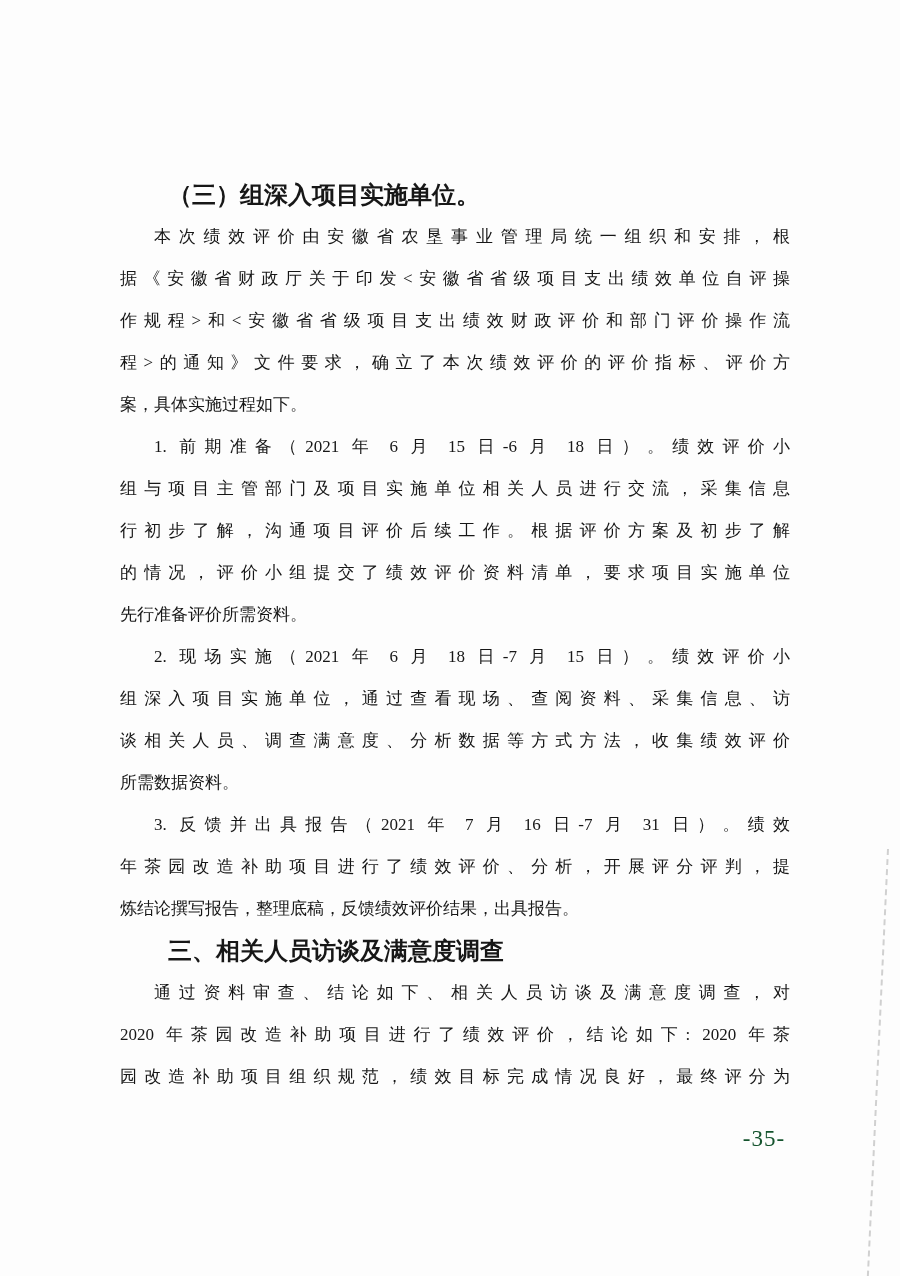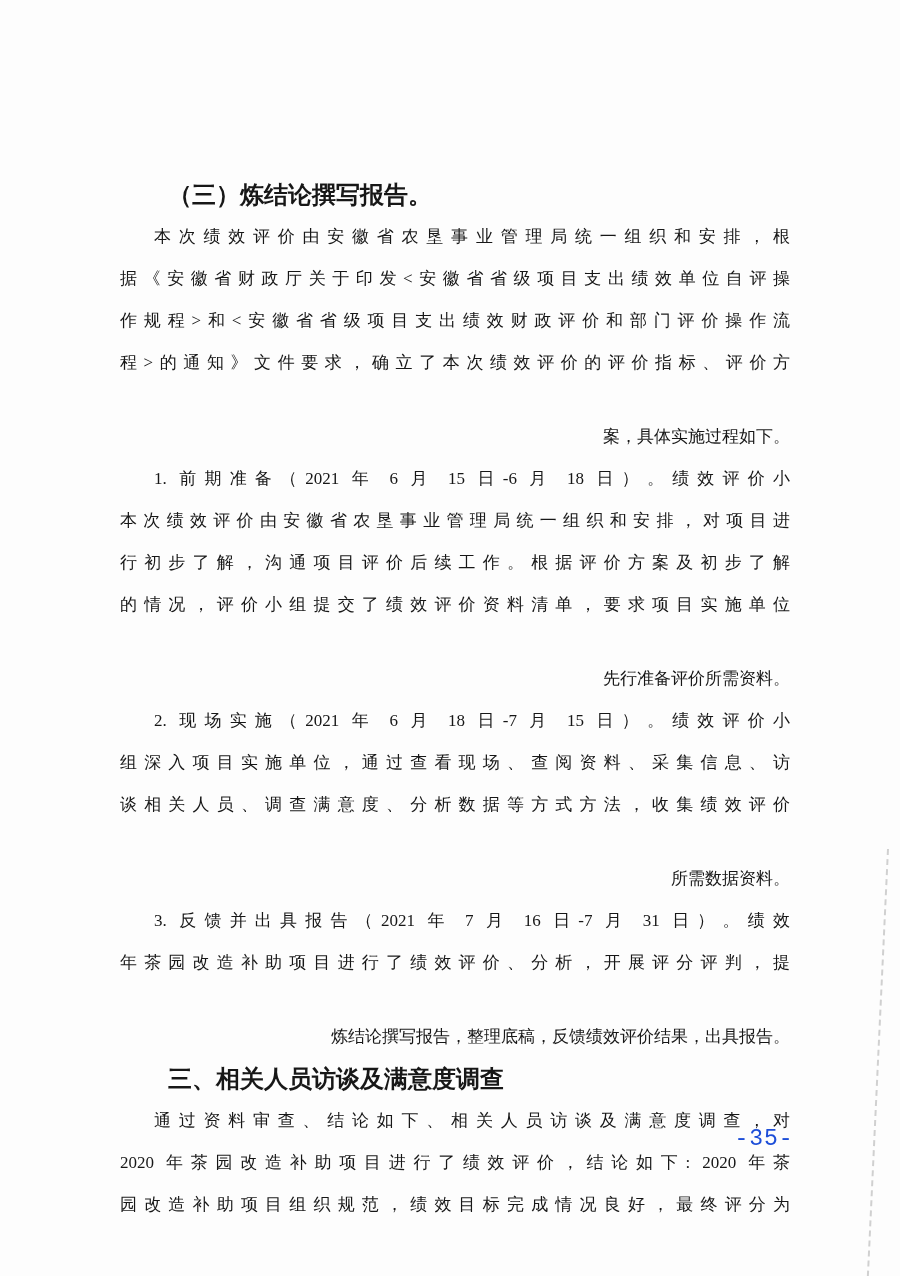--- a/index.html
+++ b/index.html
@@ -29,67 +29,65 @@
     height: 42px;
     line-height: 42px;
     font-size: 17px;
     overflow: hidden;
   }
   .just {
     text-align: justify;
     text-align-last: justify;
   }
   .lastline {
-    text-align: right;
-    margin-top: 32px;
+    text-align: left;
   }
   .first {
     text-indent: 2em;
   }
   .heading {
     font-weight: bold;
     text-indent: 2em;
     font-size: 24px;
   }
   .pagenum {
     position: absolute;
     left: 734px;
     top: 1126px;
     width: 60px;
     font-size: 23px;
     letter-spacing: 1px;
-    color: #1d4ed8;
+    color: #14532d;
     text-align: center;
-    font-family: Liberation Mono, monospace;
   }
   .scanline {
     position: absolute;
     left: 887px;
     top: 849px;
     height: 428px;
     width: 0;
     border-left: 2px dashed #c2c2c2;
     transform: rotate(2.7deg);
     transform-origin: top left;
     opacity: 0.75;
   }
 </style>
 </head>
 <body style="background: rgb(253, 253, 253); color: rgb(23, 23, 23);">
 
 <div class="page">
   <main class="content" id="doc-content">
-      <div class="line heading">（三）炼结论撰写报告。</div>
+      <div class="line heading">（三）组深入项目实施单位。</div>
       <div class="line just first">本次绩效评价由安徽省农垦事业管理局统一组织和安排，根</div>
       <div class="line just">据《安徽省财政厅关于印发&lt;安徽省省级项目支出绩效单位自评操</div>
       <div class="line just">作规程&gt;和&lt;安徽省省级项目支出绩效财政评价和部门评价操作流</div>
       <div class="line just">程&gt;的通知》文件要求，确立了本次绩效评价的评价指标、评价方</div>
       <div class="line lastline">案，具体实施过程如下。</div>
       <div class="line just first">1. 前期准备（2021 年 6 月 15 日-6 月 18 日）。绩效评价小</div>
-      <div class="line just">本次绩效评价由安徽省农垦事业管理局统一组织和安排，对项目进</div>
+      <div class="line just">组与项目主管部门及项目实施单位相关人员进行交流，采集信息</div>
       <div class="line just">行初步了解，沟通项目评价后续工作。根据评价方案及初步了解</div>
       <div class="line just">的情况，评价小组提交了绩效评价资料清单，要求项目实施单位</div>
       <div class="line lastline">先行准备评价所需资料。</div>
       <div class="line just first">2. 现场实施（2021 年 6 月 18 日-7 月 15 日）。绩效评价小</div>
       <div class="line just">组深入项目实施单位，通过查看现场、查阅资料、采集信息、访</div>
       <div class="line just">谈相关人员、调查满意度、分析数据等方式方法，收集绩效评价</div>
       <div class="line lastline">所需数据资料。</div>
       <div class="line just first">3. 反馈并出具报告（2021 年 7 月 16 日-7 月 31 日）。绩效</div>
       <div class="line just">年茶园改造补助项目进行了绩效评价、分析，开展评分评判，提</div>
       <div class="line lastline">炼结论撰写报告，整理底稿，反馈绩效评价结果，出具报告。</div>

